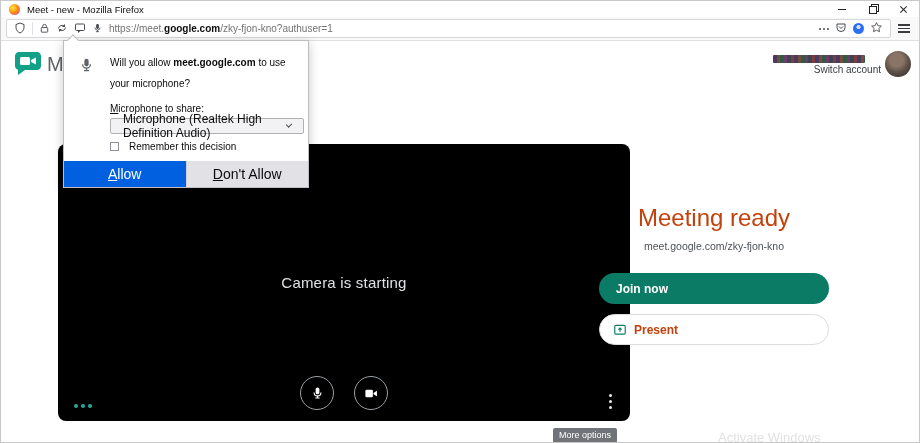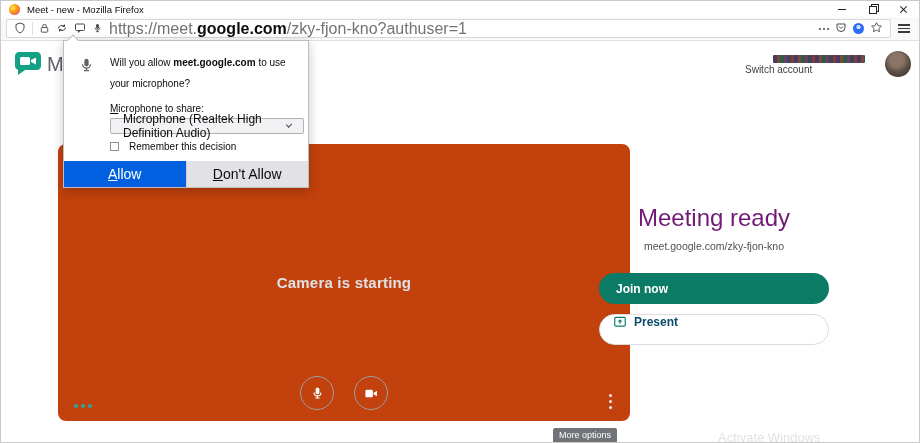--- a/index.html
+++ b/index.html
@@ -23,60 +23,60 @@
   .xicon { position:relative; width:9px; height:9px; display:block; }
   .xicon:before,.xicon:after { content:""; position:absolute; left:4px; top:0; width:1px; height:9px; background:#222; }
   .xicon:before { transform:rotate(45deg); } .xicon:after { transform:rotate(-45deg); }
 
   
   .urlrow { position:absolute; top:16px; left:0; right:0; height:24px; background:#f9f9fa;
             border-bottom:1px solid #e1e1e2; display:flex; align-items:center; padding:0 5px; }
   .urlfield { flex:1; height:19px; background:#fff; border:1px solid #d7d7db; border-radius:2px;
               display:flex; align-items:center; padding:0 7px; gap:6px; min-width:0; }
   .sep { width:1px; height:13px; background:#e0e0e3; }
-  .urltext { flex:1; font-size:16px; color:#737373; white-space:nowrap; overflow:hidden; }
+  .urltext { flex:1; font-size:10px; color:#737373; white-space:nowrap; overflow:hidden; }
   .urltext .dom { color:#0c0c0d; font-weight:700; }
   .dots3 { display:flex; gap:2px; }
   .dots3 i { width:2px; height:2px; border-radius:50%; background:#4a4a4f; }
   .bluecircle { width:11px; height:11px; border-radius:50%;
                 background:radial-gradient(circle at 50% 38%, #cfe0ff 0 22%, #2b6df3 26%); }
   .burger { margin-left:7px; margin-right:4px; display:flex; flex-direction:column; gap:2px; }
   .burger i { width:12px; height:1.5px; background:#3b3b3f; display:block; }
 
   
   .page { position:absolute; top:40px; left:0; right:0; bottom:0; background:#fff; }
   .logo-text { position:absolute; left:46px; top:12px; font-size:20px; color:#5f6368; }
   .meet-logo { position:absolute; left:13px; top:9px; }
   .acct-blob { position:absolute; left:772px; top:14px; width:92px; height:8px; border-radius:1px;
      background:repeating-linear-gradient(90deg,#473a63 0 4px,#7a4a3a 4px 7px,#2f5a44 7px 11px,#6b3b6b 11px 14px,#3d4350 14px 18px,#803c3c 18px 21px);
      filter:blur(.6px); }
-  .switch { position:absolute; left:744px; top:23px; width:136px; text-align:left; font-size:10px; color:#3c4043; }
+  .switch { position:absolute; left:744px; top:23px; width:136px; text-align:right; font-size:10px; color:#3c4043; }
   .avatar { position:absolute; left:884px; top:10px; width:26px; height:26px; border-radius:50%;
             background:radial-gradient(circle at 45% 35%, #8a7466 0 30%, #5c4f46 55%, #2f2b28 100%); }
 
   
-  .preview { position:absolute; left:57px; top:103px; width:572px; height:277px; background:#c2410c; border-radius:8px;font-weight:bold; }
+  .preview { position:absolute; left:57px; top:103px; width:572px; height:277px; background:#000000; border-radius:8px; }
   .status { position:absolute; left:0; right:0; top:130px; text-align:center; font-size:15px; color:#dfe1e5; letter-spacing:.2px; }
   .loaddots { position:absolute; left:16px; bottom:13px; display:flex; gap:3px; }
   .loaddots i { width:4px; height:4px; border-radius:50%; background:#2aa79a; }
   .ctrlrow { position:absolute; left:50%; transform:translateX(-50%); bottom:11px; display:flex; gap:20px; }
   .cbtn { width:34px; height:34px; border:1.5px solid #9aa0a6; border-radius:50%;
           display:flex; align-items:center; justify-content:center; background:transparent; }
   .kebab { position:absolute; right:18px; bottom:12px; display:flex; flex-direction:column; gap:3px; }
   .kebab i { width:3px; height:3px; border-radius:50%; background:#e8eaed; }
 
   
   .panel { position:absolute; left:598px; top:163px; width:230px; text-align:center; }
-  .ptitle { font-size:24px; font-weight:400; color:#701a75; }
+  .ptitle { font-size:24px; font-weight:400; color:#c2410c; }
   .plink { margin-top:8px; font-size:10.5px; color:#4d5156; }
   .pbtns { margin-top:21px; display:flex; justify-content:center; gap:10px;flex-direction:column; }
   .join { height:31px; padding:0 17px; border:none; border-radius:17px; background:#0b7b65;
           color:#fff; font-size:12px; font-weight:700; font-family:inherit; display:flex; align-items:center; }
   .present { height:31px; padding:0 13px; border:1px solid #dadce0; border-radius:17px; background:#fff;
-             color:#0c4a6e; font-size:12px; font-weight:700; font-family:inherit; display:flex; gap:7px; }
+             color:#c2410c; font-size:12px; font-weight:700; font-family:inherit; display:flex; align-items:center; gap:7px; }
 
   .tooltip { position:absolute; left:552px; top:387px; background:rgba(100,104,108,.92); color:#fff;
              font-size:9px; padding:2px 6px 3px; border-radius:2px; }
   .watermark { position:absolute; left:717px; top:389px; font-size:13px; color:#e2e2e2; }
 
   
   .pdialog { position:absolute; left:62px; top:39px; width:246px; background:#fff; z-index:20;
              border:1px solid #bebec2; box-shadow:0 3px 10px rgba(0,0,0,.22); }
   .parrow { position:absolute; top:-5px; left:5px; width:8px; height:8px; background:#fff;
             border-left:1px solid #bebec2; border-top:1px solid #bebec2; transform:rotate(45deg); }

